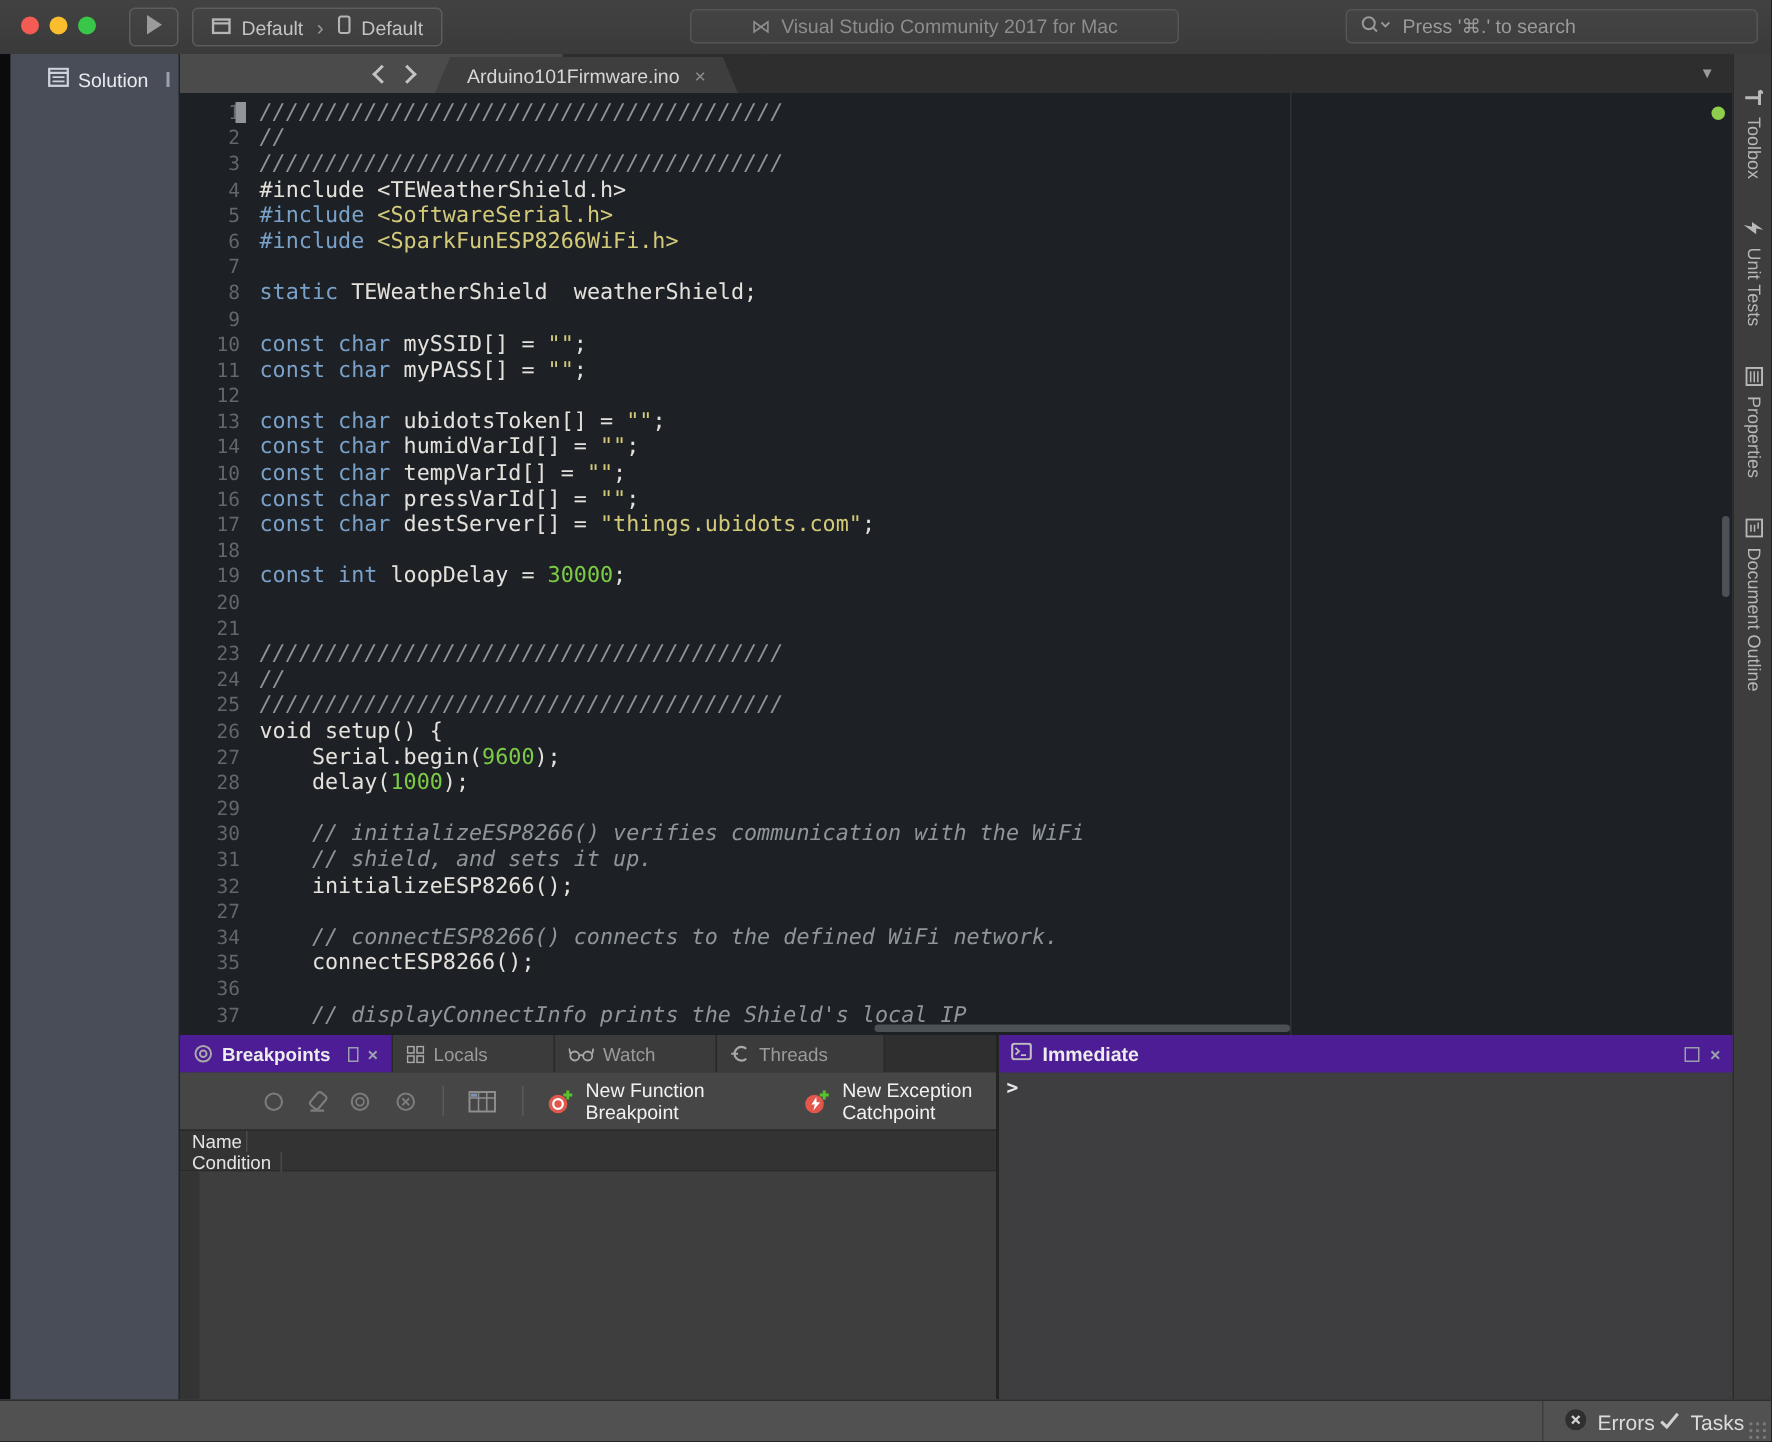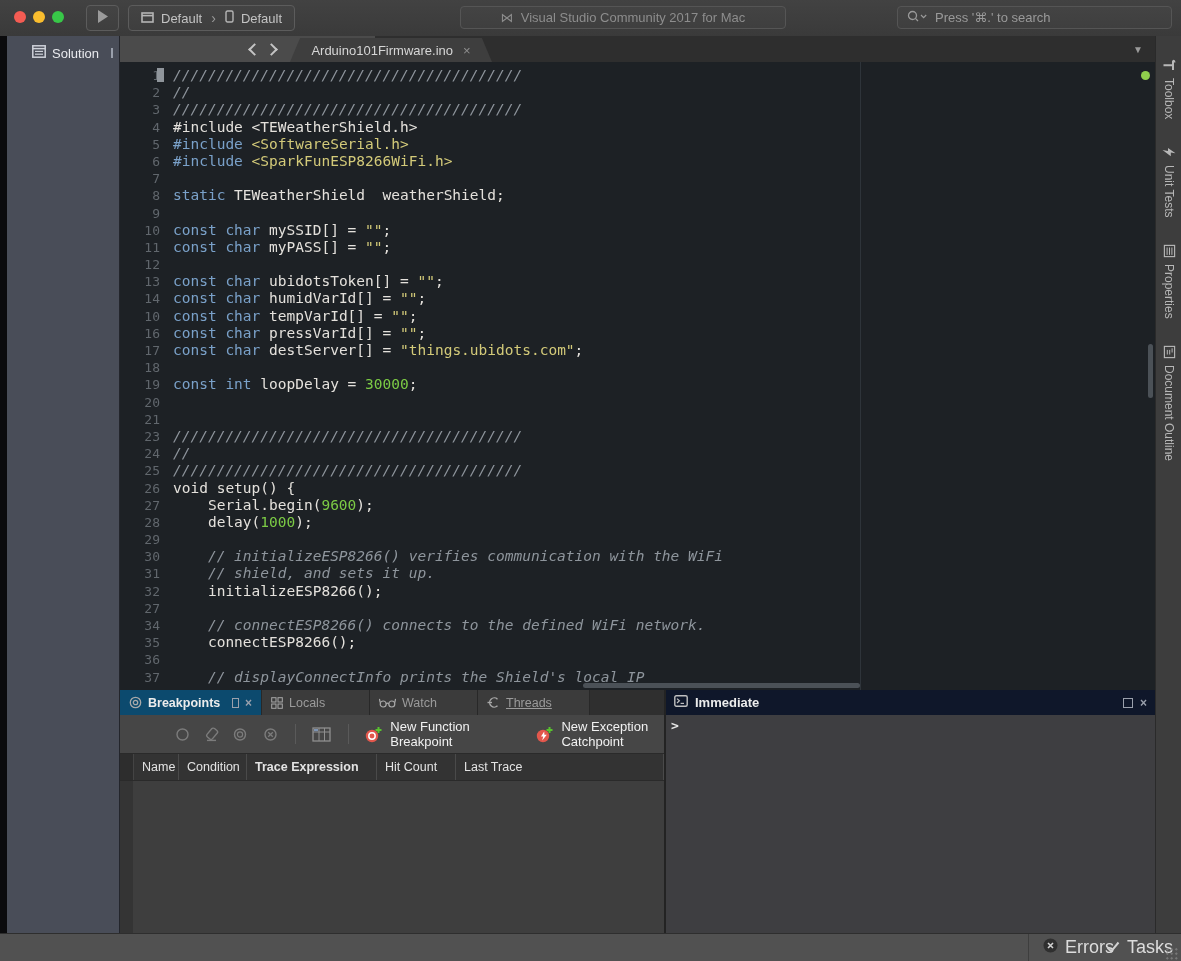--- a/index.html
+++ b/index.html
@@ -62,47 +62,47 @@
   #right-dock .items{position:absolute;left:0;top:22px;width:26px;display:flex;flex-direction:column;align-items:center;gap:26px;}
   .dock-item{display:flex;flex-direction:column;align-items:center;gap:6px;color:#b7b7b7;font-size:12px;}
   .dock-item .dicon{transform:rotate(90deg);height:14px;display:flex;align-items:center;}
   .vtext{writing-mode:vertical-rl;}
 
   
   #debug-left{left:120px;top:690px;width:544px;height:243px;background:#3c3c3c;}
   #dtab-row{position:absolute;left:0;top:0;width:544px;height:25px;background:#2f2f2f;display:flex;}
   .dtab{box-sizing:border-box;height:25px;display:flex;align-items:center;gap:6px;padding:0 9px;
         background:#3b3b3b;border-right:1px solid #282828;color:#9b9b9b;font-size:12.5px;}
-  .dtab.active{background:#0c4a6e;color:#ececec;font-weight:bold;}
+  .dtab.active{background:#4c1d95;color:#ececec;font-weight:bold;}
   .dtab .grow{flex:1;}
   #bp-toolbar{position:absolute;left:0;top:25px;width:544px;height:38px;background:#464646;display:flex;align-items:center;padding-left:44px;}
   #bp-toolbar .sep{width:1px;height:20px;background:#5a5a5a;margin:0 10px;}
   .tool-ico{margin:0 7px;display:flex;align-items:center;}
   .bp-label{color:#f1f1f1;font-size:13px;margin:0 14px 0 6px;display:flex;align-items:center;gap:7px;}
   #bp-header{position:absolute;left:0;top:63px;width:544px;height:28px;background:#333333;display:flex;
-             border-top:1px solid #2a2a2a;border-bottom:1px solid #2a2a2a;box-sizing:border-box;}
+             border-top:1px solid #2a2a2a;border-bottom:1px solid #2a2a2a;box-sizing:border-box;flex-direction:column;}
   #bp-header .gut{width:13px;background:#2d2d2d;border-right:1px solid #444;}
   .hcol{box-sizing:border-box;border-right:1px solid #4a4a4a;display:flex;align-items:center;
         padding-left:8px;color:#e3e3e3;font-size:12.5px;white-space:nowrap;}
   #bp-body{position:absolute;left:0;top:91px;width:544px;height:152px;background:#3e3e3e;}
   #bp-body .gut{position:absolute;left:0;top:0;width:13px;height:152px;background:#343434;}
 
   #splitter{left:664px;top:690px;width:2px;height:243px;background:#232323;}
 
   #immediate{left:666px;top:690px;width:489px;height:243px;background:#3e3e41;}
-  #imm-head{position:absolute;left:0;top:0;width:489px;height:25px;background:#0f172a;display:flex;align-items:center;gap:7px;padding:0 8px;box-sizing:border-box;
+  #imm-head{position:absolute;left:0;top:0;width:489px;height:25px;background:#4c1d95;display:flex;align-items:center;gap:7px;padding:0 8px;box-sizing:border-box;
             color:#ececec;font-size:13px;font-weight:bold;text-align:center;}
   #imm-head .grow{flex:1;}
   #imm-prompt{position:absolute;left:5px;top:3px;color:#e8e8e8;font-family:"DejaVu Sans Mono",monospace;font-size:13px;font-weight:bold;}
   #imm-body{position:absolute;left:0;top:25px;width:489px;height:218px;}
 
   
   #statusbar{left:0;top:933px;width:1181px;height:28px;background:#515151;border-top:1px solid #2e2e2e;box-sizing:border-box;}
   #sb-sep{position:absolute;left:1028px;top:0;width:1px;height:27px;background:#3e3e3e;}
-  .sb-item{position:absolute;top:0;height:27px;display:flex;align-items:center;gap:7px;color:#dcdcdc;font-size:18px;}
+  .sb-item{position:absolute;top:0;height:27px;display:flex;align-items:center;gap:7px;color:#dcdcdc;font-size:14px;}
   #sb-errors{left:1043px;}
   #sb-tasks{left:1106px;}
   #grip{position:absolute;right:2px;top:13px;width:14px;height:13px;
         background-image:radial-gradient(#7a7a7a 1px,transparent 1.2px);background-size:4.5px 4.5px;}
 </style>
 </head>
 <body>
 
 <div id="app">
 
@@ -288,21 +288,21 @@
         <div class="dtab" style="width: 108px;">
           <span style="display: flex;">
             <svg width="17" height="11">
               <circle cx="4.2" cy="7" r="3" fill="none" stroke="#a9a9a9" stroke-width="1.2"></circle>
               <circle cx="12.8" cy="7" r="3" fill="none" stroke="#a9a9a9" stroke-width="1.2"></circle>
               <path d="M7.2 7 q1.3 -1.6 2.6 0 M1.2 5.5 L0.4 2 M15.8 5.5 L16.6 2" fill="none" stroke="#a9a9a9" stroke-width="1.2"></path>
             </svg>
           </span>
           <span>Watch</span>
         </div>
-        <div class="dtab" style="width: 112px; text-decoration: underline;">
+        <div class="dtab" style="width: 112px;">
           <span style="display: flex;">
             <svg width="13" height="13">
               <path d="M10.5 3.2 A4.6 4.6 0 1 0 10.5 9.8" fill="none" stroke="#a9a9a9" stroke-width="1.4"></path>
               <line x1="0.5" y1="6.5" x2="5" y2="6.5" stroke="#a9a9a9" stroke-width="1.4"></line>
             </svg>
           </span>
           <span>Threads</span>
         </div>
       </div>
     <div id="bp-toolbar">

